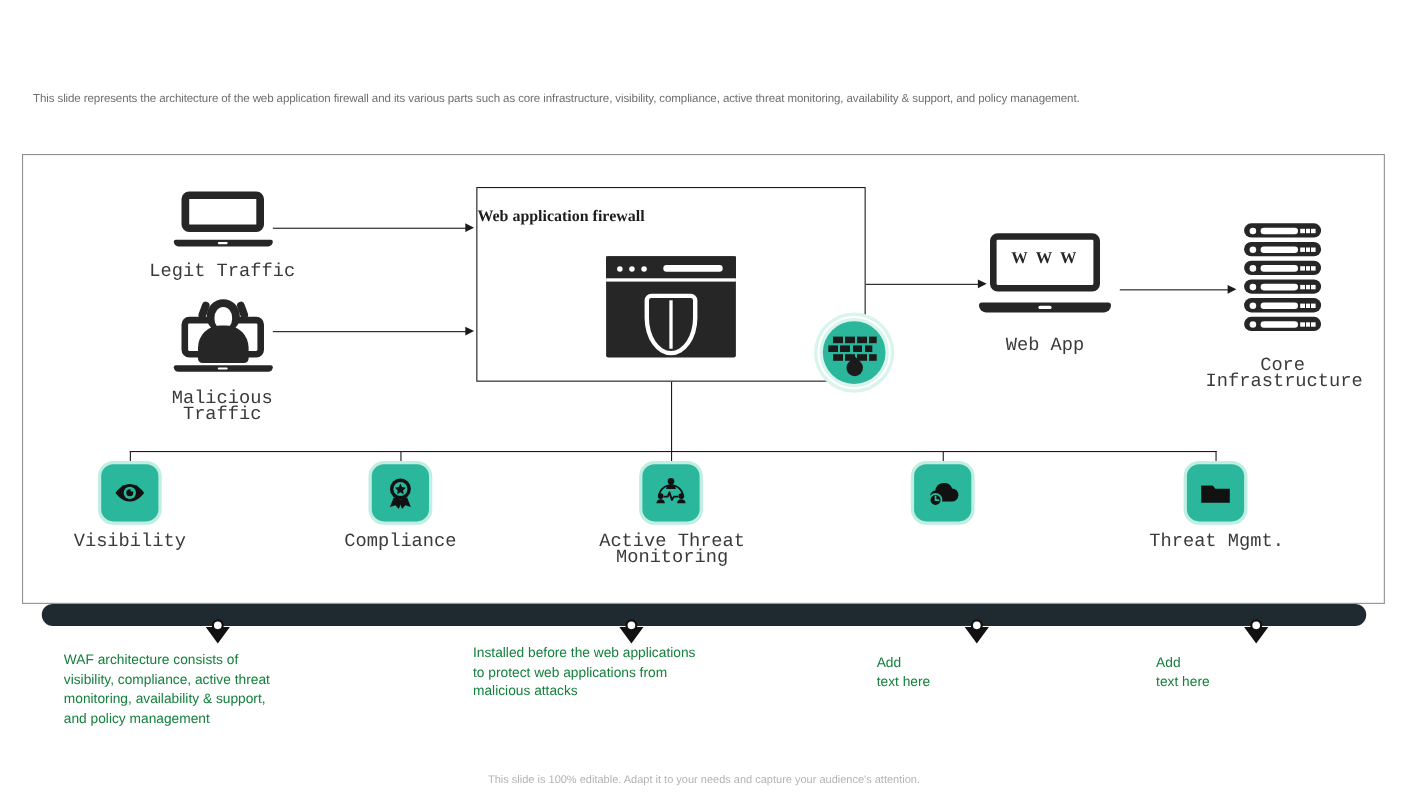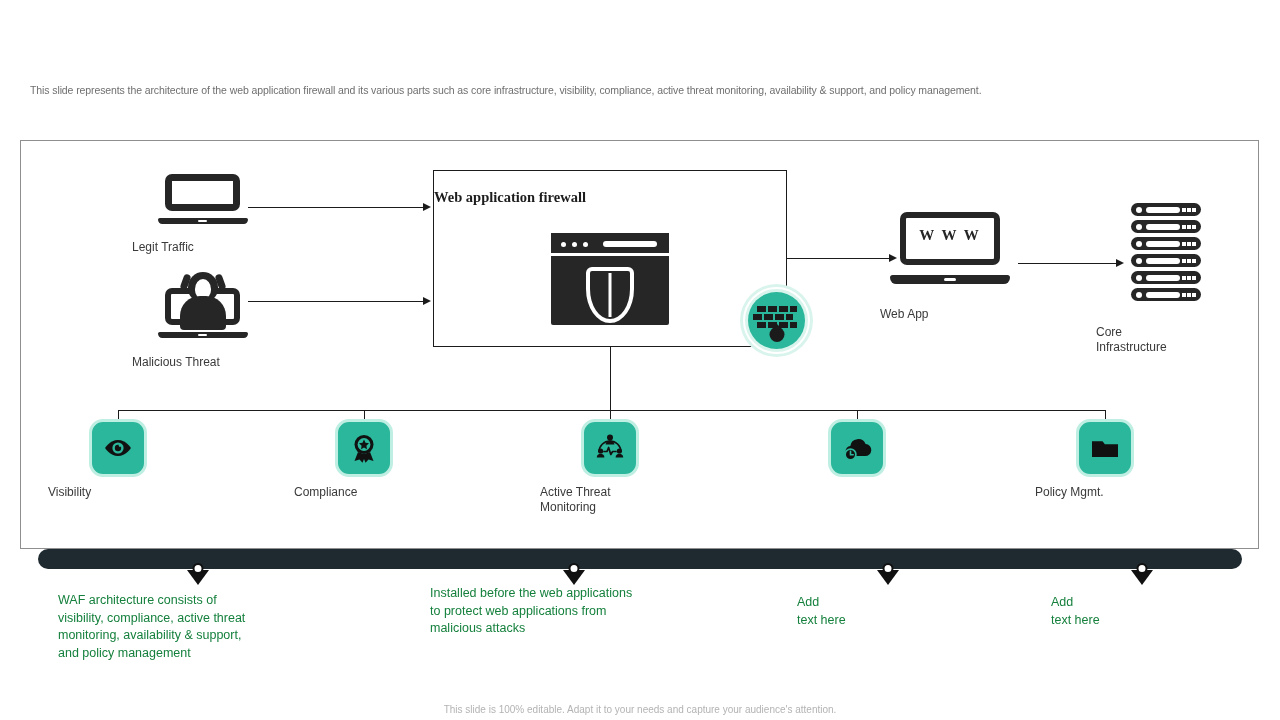--- a/index.html
+++ b/index.html
@@ -21,22 +21,22 @@
     position:absolute;left:30px;top:84px;width:1220px;
     font-size:10.5px;color:#6f6f6f;letter-spacing:-.1px;white-space:nowrap;
   }
 
   
   .panel{
     position:absolute;left:20px;top:140px;width:1239px;height:409px;
     border:1px solid #8f8f8f;box-sizing:border-box;background:#fff;
   }
   .cap{
-    position:absolute;text-align:left;font-size:12px;color:#3a3a3a;
-    line-height:15px;white-space:pre-line;
+    position:absolute;text-align:center;font-size:17px;color:#3a3a3a;
+    line-height:15px;white-space:pre-line;font-family:Liberation Mono, monospace;
   }
   .line{position:absolute;background:#1b1b1b;}
   .hline{height:1px;}
   .vline{width:1px;}
   .arrow-head{
     position:absolute;width:0;height:0;
     border-top:4px solid transparent;border-bottom:4px solid transparent;
     border-left:8px solid #1b1b1b;
   }
 
@@ -226,21 +226,21 @@
     <div class="hacker">
       <div class="ear-l"></div>
       <div class="ear-r"></div>
       <div class="hood"></div>
       <div class="face"></div>
       <div class="body"></div>
     </div>
     <div class="base"></div>
     <div class="notch"></div>
   </div>
-  <div class="cap" style="left:132px;top:355px;width:140px;">Malicious Threat</div>
+  <div class="cap" style="left:132px;top:355px;width:140px;">Malicious Traffic</div>
 
   <div class="line hline" style="left:248px;top:301px;width:176px;"></div>
   <div class="arrow-head" style="left:423px;top:297px;"></div>
 
   <div class="waf-box">
     <div class="waf-title">Web application  firewall</div>
     <div class="browser">
       <div class="bar">
         <span class="dot d1"></span>
         <span class="dot d2"></span>
@@ -366,21 +366,21 @@
       <path d="M9.5 19.2v3.5h2.7" stroke="#2BB79B" stroke-width="1.6" fill="none" stroke-linecap="round"></path>
     </svg>
   </div>
 
   <div class="tile" style="left:1076px;top:419px;">
     <svg width="32" height="32" viewBox="0 0 32 32">
       <path d="M3 9.5h10.5l2.2 2.8H29V25H3z" fill="#111"></path>
       <path d="M3 9.5h10.5l2.2 2.8H3z" fill="#111"></path>
     </svg>
   </div>
-  <div class="cap" style="left:1035px;top:485px;width:142px;">Policy Mgmt.</div>
+  <div class="cap" style="left:1035px;top:485px;width:142px;">Threat Mgmt.</div>
 
   <div class="darkbar"></div>
 
   <div class="pin" style="left:187px;top:563px;">
     <span class="tail"></span>
     <span class="head"></span>
   </div>
   <div class="callout" style="left:58px;top:592px;width:280px;">WAF architecture consists of
 visibility,  compliance, active threat
 monitoring, availability  &amp; support,

